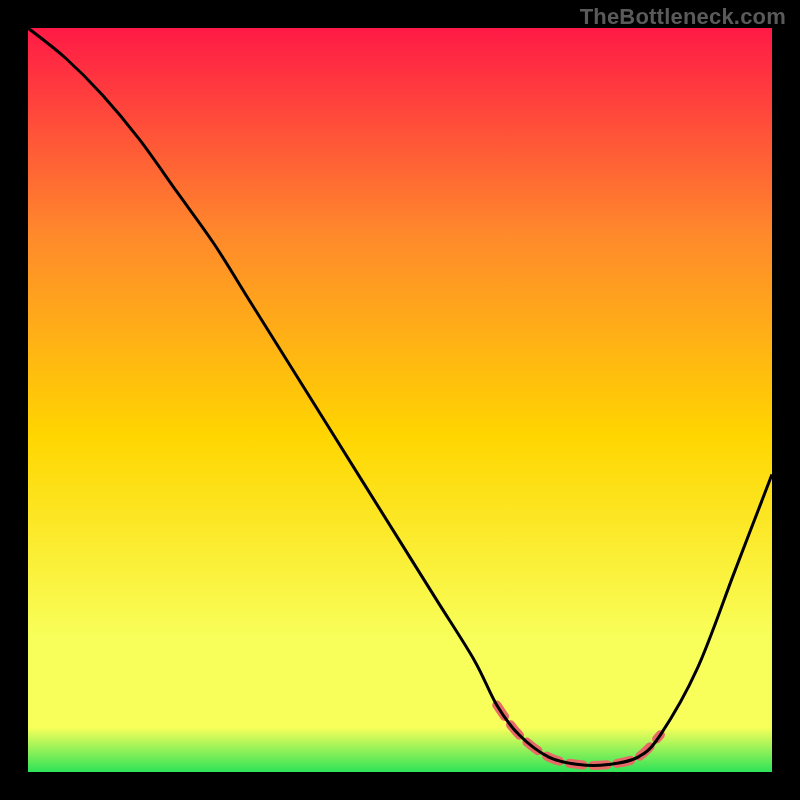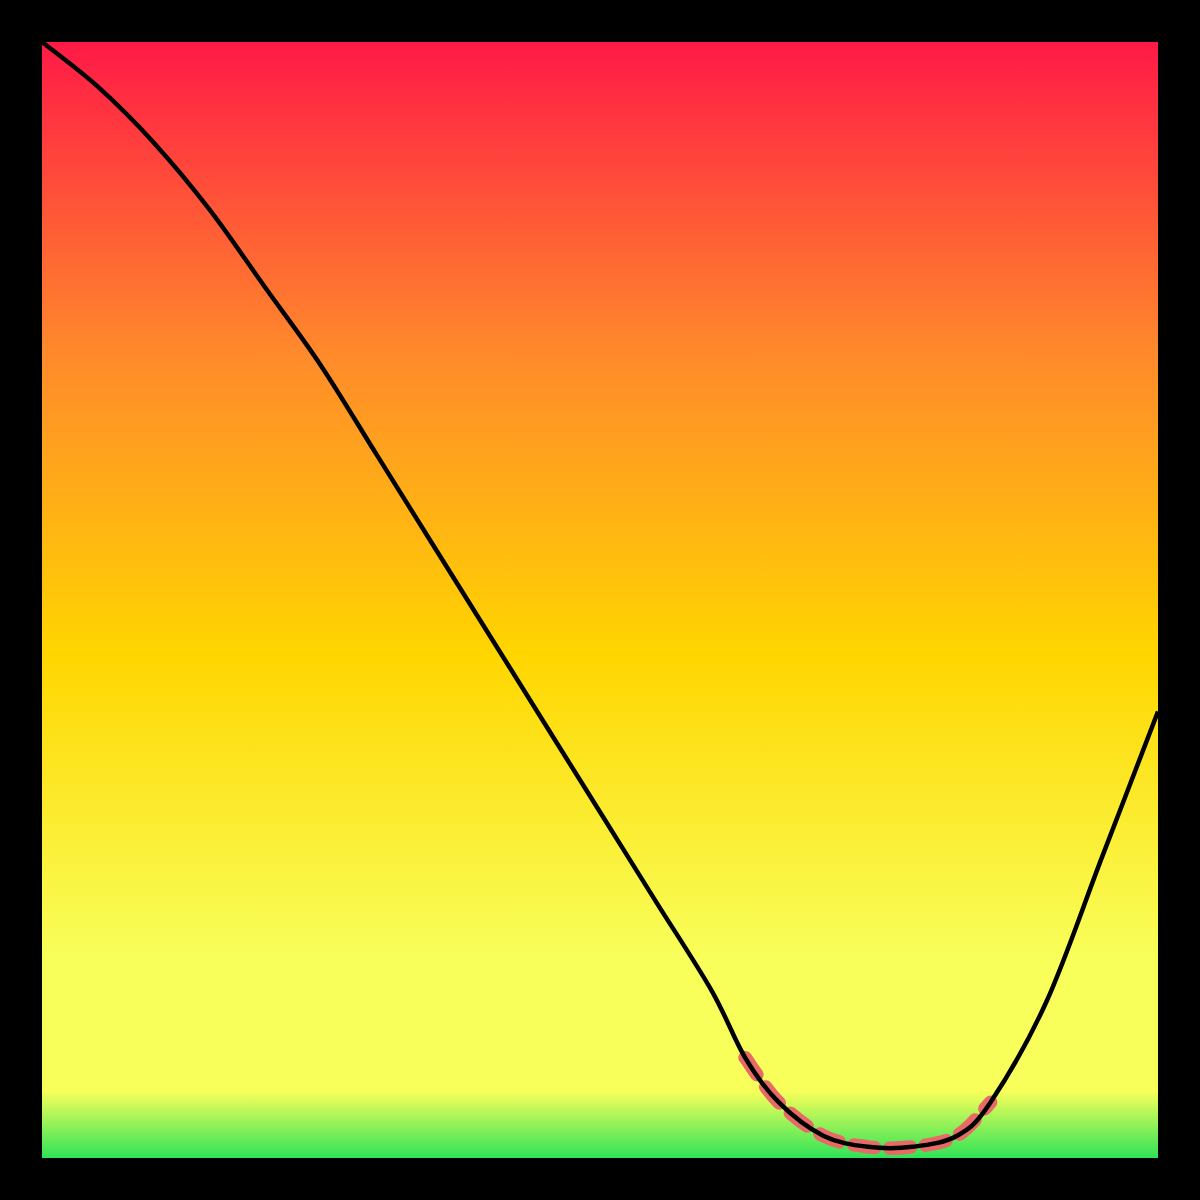--- a/index.html
+++ b/index.html
@@ -26,20 +26,21 @@
     top: 28px;
     width: 744px;
     height: 744px;
   }
   .plot svg { display: block; width: 100%; height: 100%; }
 </style>
 </head>
 <body>
 
 <div class="stage">
+  <div class="watermark">TheBottleneck.com</div>
 
   <div class="plot">
     <svg viewBox="0 0 744 744" preserveAspectRatio="none">
       <defs>
         <linearGradient id="bg-grad" x1="0" y1="0" x2="0" y2="1">
           <stop id="g0" offset="0" stop-color="#ff1a46"></stop>
           <stop id="g1" offset="0.28" stop-color="#ff8a2b"></stop>
           <stop id="g2" offset="0.55" stop-color="#ffd600"></stop>
           <stop id="g3" offset="0.82" stop-color="#f8ff5a"></stop>
           <stop id="g4" offset="0.94" stop-color="#f8ff5a"></stop>

